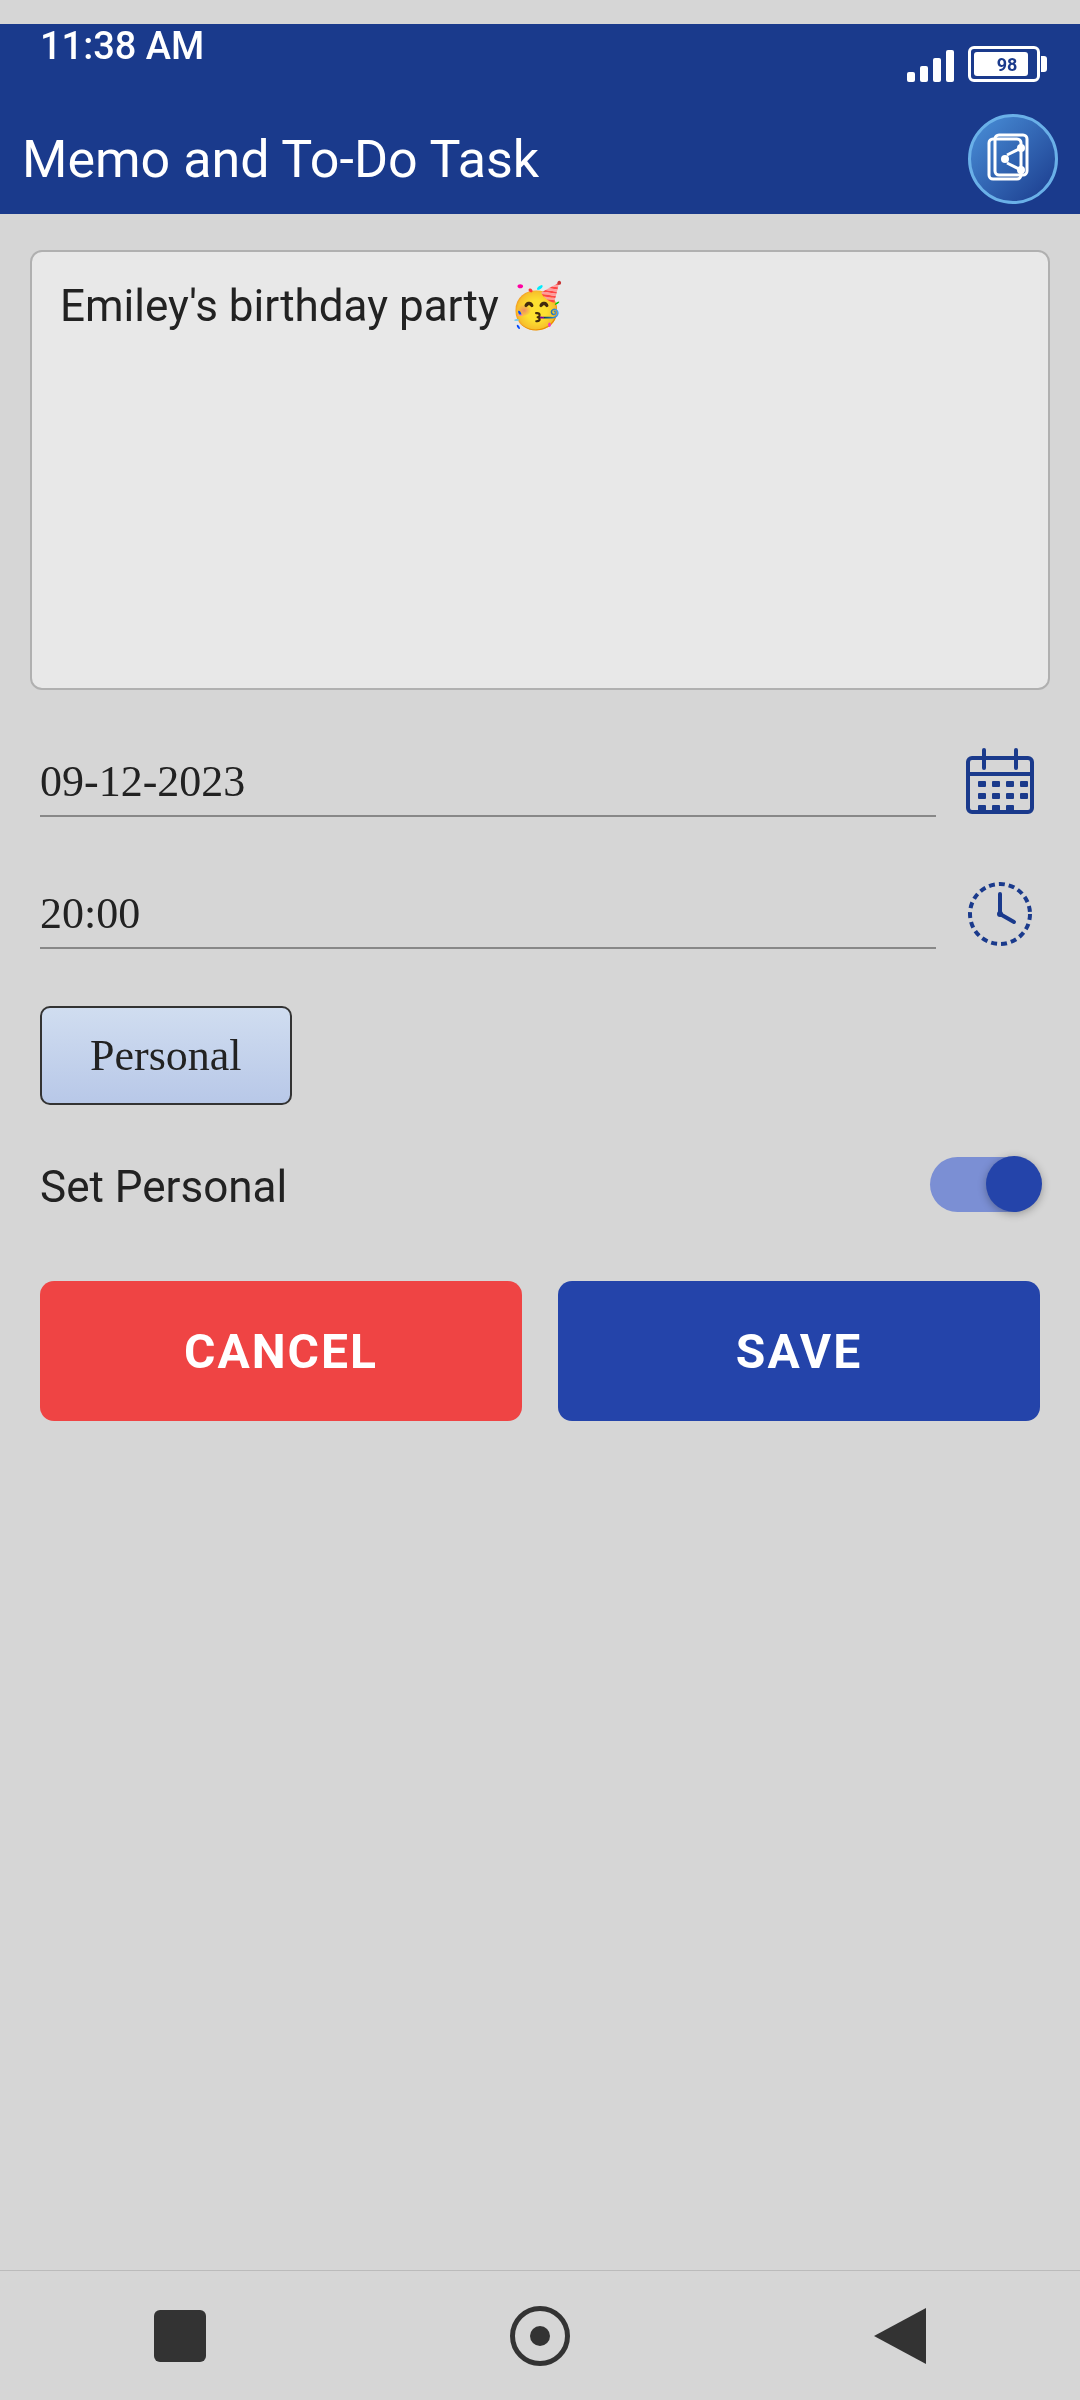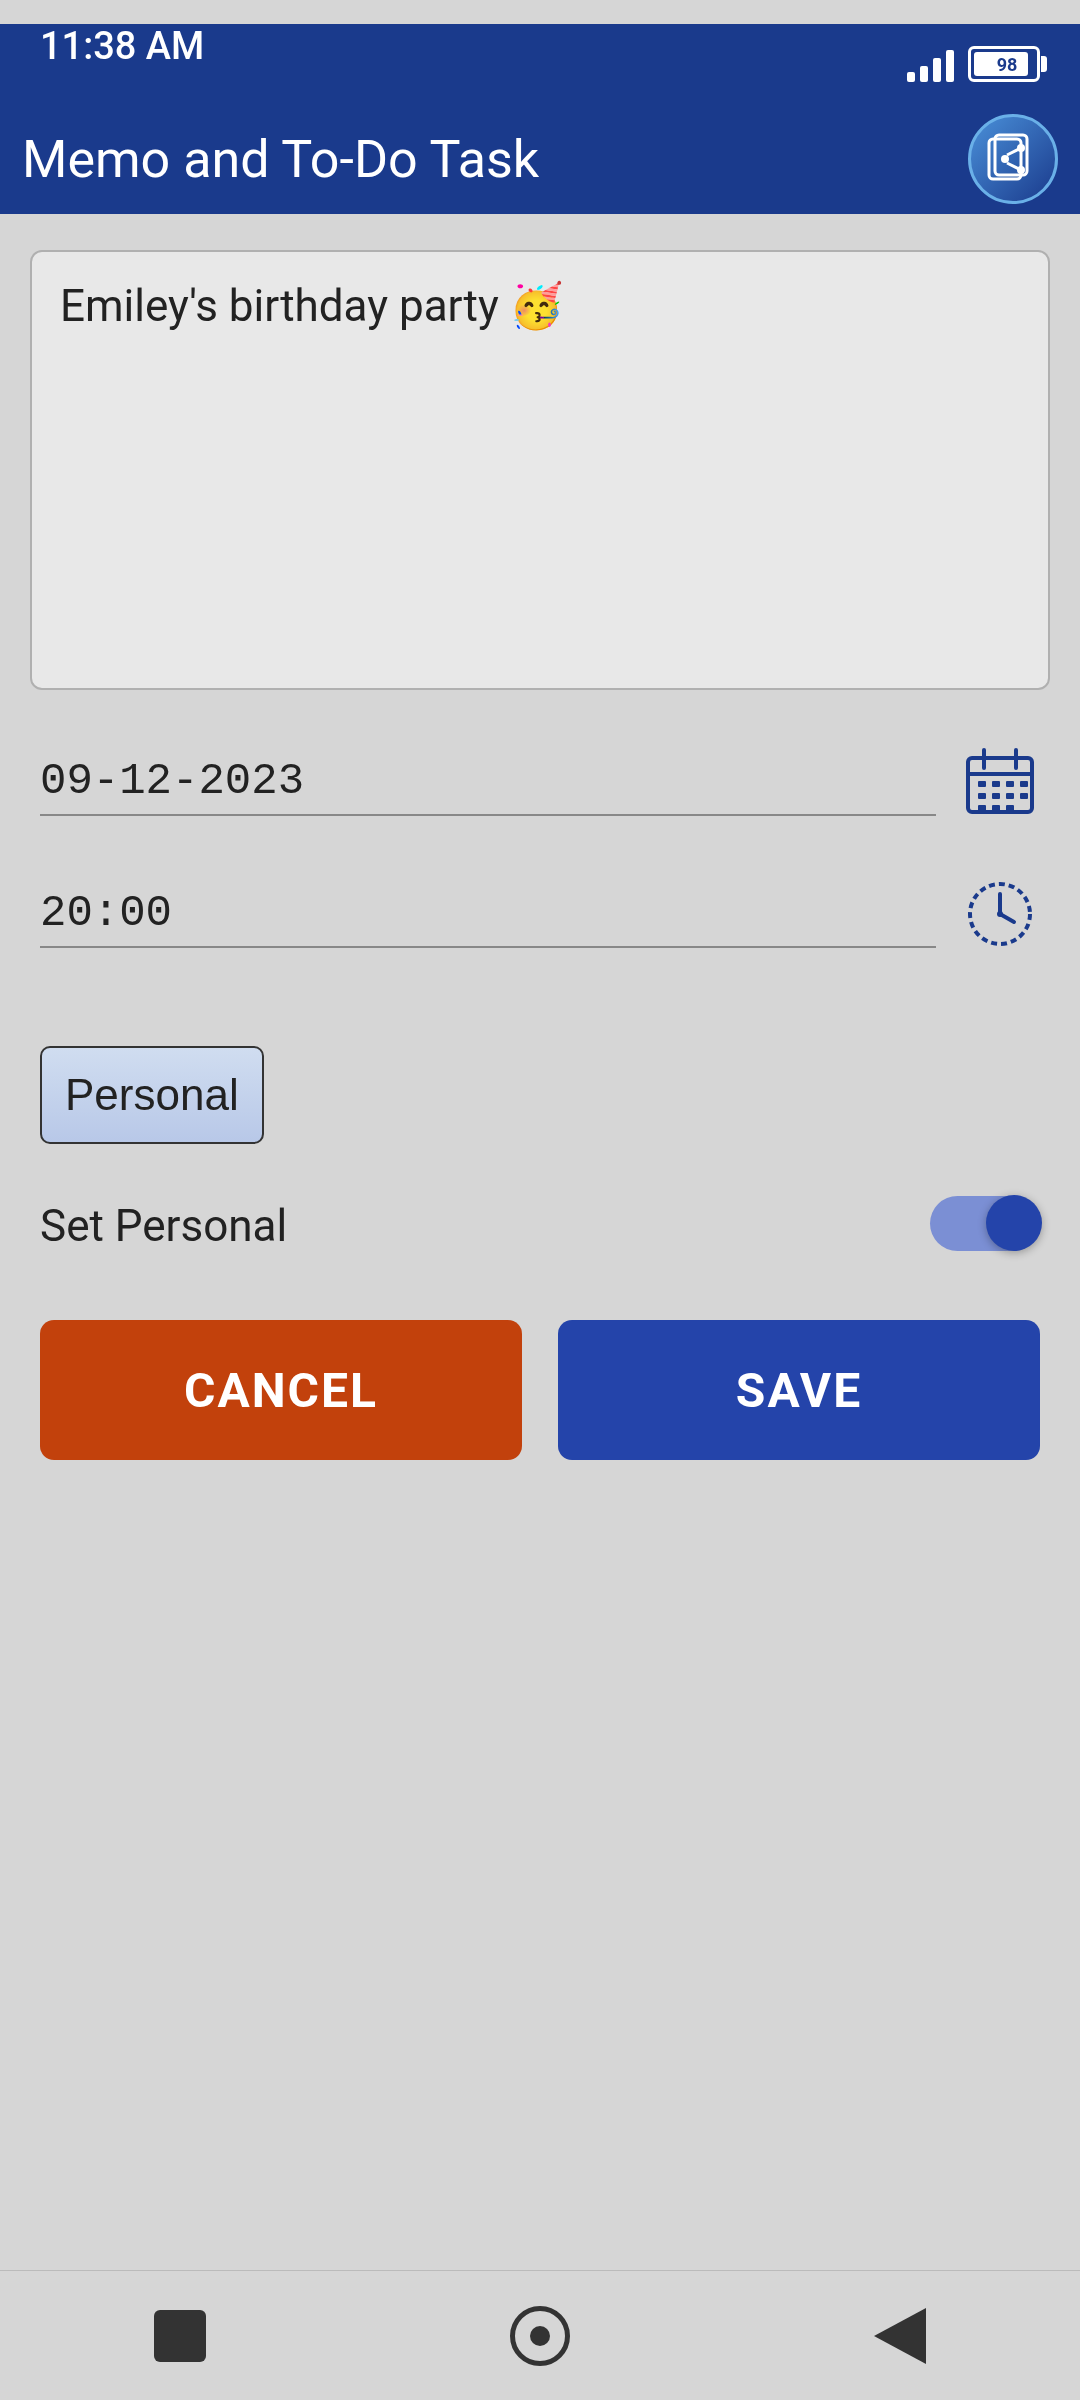--- a/index.html
+++ b/index.html
@@ -162,21 +162,21 @@
 
     .field-input {
       flex: 1;
       border: none;
       border-bottom: 2px solid #888;
       background: transparent;
       font-size: 44px;
       color: #222;
       padding: 8px 0;
       outline: none;
-      font-family: Liberation Mono, monospace;
+      font-family: Liberation Serif, serif;
     }
 
     .field-icon {
       margin-left: 24px;
       width: 80px;
       height: 80px;
       display: flex;
       align-items: center;
       justify-content: center;
       cursor: pointer;
@@ -185,26 +185,25 @@
     
     .category-row {
       padding: 0 10px;
       margin-bottom: 52px;
     }
 
     .category-btn {
       background: linear-gradient(180deg, #d0ddf0 0%, #b8c8e8 100%);
       border: 2px solid #333;
       border-radius: 10px;
-      padding: 22px 23px;
+      padding: 22px 48px;
       font-size: 44px;
       color: #222;
       cursor: pointer;
-      font-family: Liberation Sans, sans-serif;
-      margin-top: 40px;
+      font-family: Liberation Serif, serif;
     }
 
     
     .reminder-row {
       display: flex;
       align-items: center;
       padding: 0 10px;
       margin-bottom: 64px;
     }
 
@@ -256,21 +255,21 @@
       border-radius: 14px;
       font-size: 48px;
       font-weight: 700;
       color: white;
       cursor: pointer;
       letter-spacing: 2px;
       font-family: inherit;
     }
 
     .btn-cancel {
-      background-color: #c2410c;
+      background-color: #ef4444;
     }
 
     .btn-save {
       background-color: #2444aa;
     }
 
     
     .nav-bar {
       position: absolute;
       bottom: 0;

